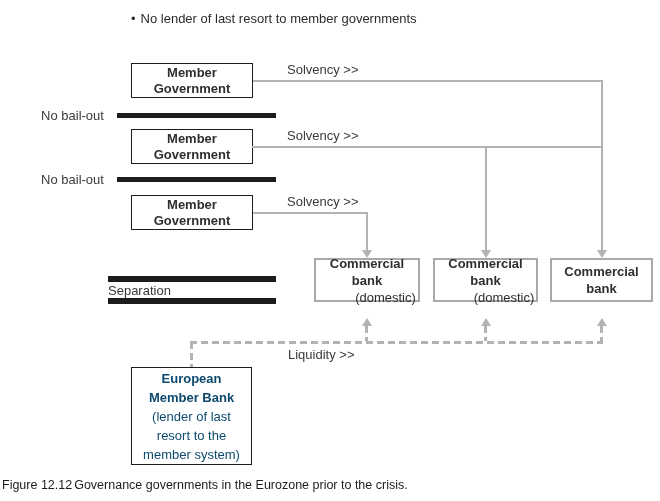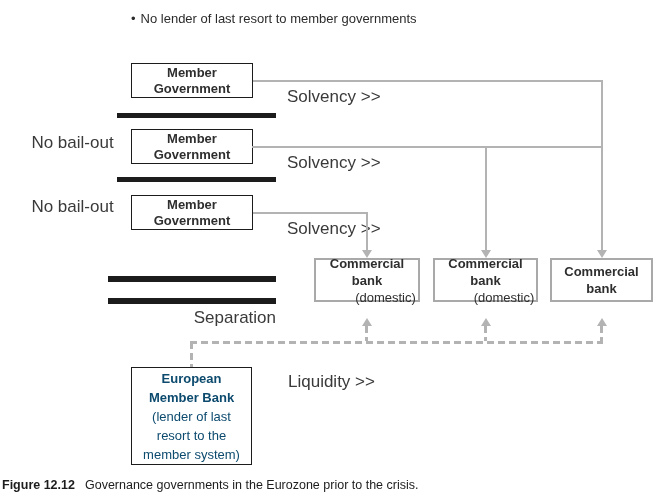--- a/index.html
+++ b/index.html
@@ -15,39 +15,39 @@
     text-align:center;
   }
   .mgbox{left:131px;width:122px;height:35px;border:1.5px solid #1c1c1c;
          font-weight:bold;font-size:13px;line-height:16px;color:#2e2e2e;}
   .bankbox{top:258px;height:44px;border:2px solid #a9a9a9;
            font-size:13px;line-height:17px;font-weight:bold;color:#2e2e2e;}
   .bankbox .sub{font-weight:normal;margin-left:37px;}
   .ecbbox{left:131px;top:367px;width:121px;height:98px;border:1.5px solid #1c1c1c;
           font-size:13px;line-height:19px;color:#0c4a6e;}
   .ecbbox .b{font-weight:bold;}
-  .lbl{position:absolute;font-size:17px;color:#3a3a3a;white-space:nowrap;margin-top:25px;}
+  .lbl{position:absolute;font-size:13px;color:#3a3a3a;white-space:nowrap;}
   .nb-lbl{left:30px;width:85px;text-align:center;}
   .hline{position:absolute;height:2px;background:#b3b3b3;}
   .vline{position:absolute;width:2px;background:#b3b3b3;}
   .bar{position:absolute;left:117px;width:159px;height:5px;background:#1c1c1c;}
   .sepbar{position:absolute;left:108px;width:168px;height:6px;background:#1c1c1c;}
-  .sep-lbl{left:108px;width:168px;text-align:right;top:283px;}
+  .sep-lbl{left:108px;width:168px;text-align:left;top:283px;}
   .arrow-down{position:absolute;width:0;height:0;
     border-left:5px solid transparent;border-right:5px solid transparent;
     border-top:8px solid #b3b3b3;}
   .arrow-up{position:absolute;width:0;height:0;
     border-left:5px solid transparent;border-right:5px solid transparent;
     border-bottom:8px solid #b3b3b3;}
   .dash-h{position:absolute;height:3px;
     background:repeating-linear-gradient(90deg,#b3b3b3 0,#b3b3b3 7px,transparent 7px,transparent 11px);}
   .dash-v{position:absolute;width:3px;
     background:repeating-linear-gradient(180deg,#b3b3b3 0,#b3b3b3 7px,transparent 7px,transparent 11px);}
   .caption{position:absolute;left:2px;top:478px;font-size:12.5px;color:#1c1c1c;white-space:nowrap;}
-  .caption .fig{font-weight:bold;margin-right:10px;}
+  .caption .fig{font-weight:normal;margin-right:2px;}
 </style>
 </head>
 <body>
 
 <div class="canvas">
 
   <div class="note">
     <span class="bullet">•</span><span>No lender of last resort to member governments</span>
   </div>
 

